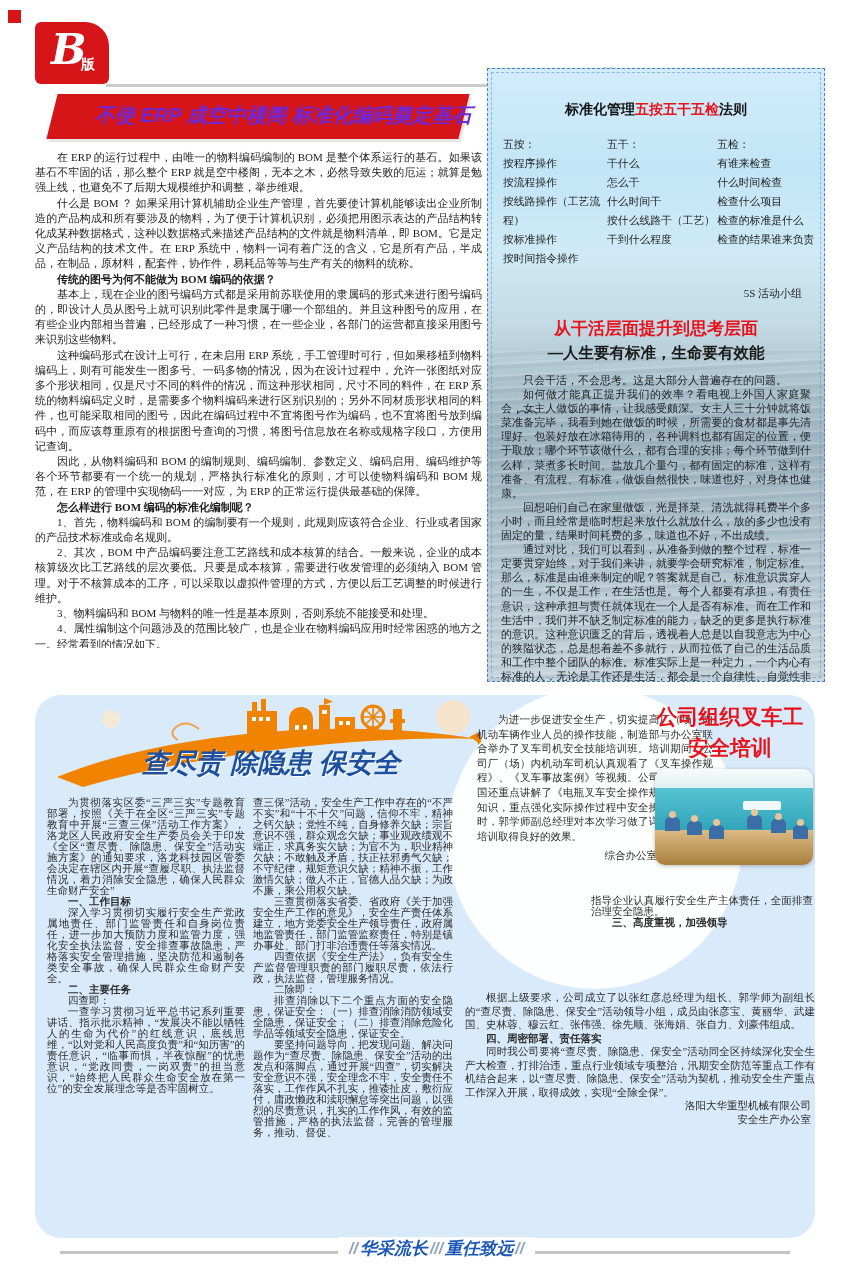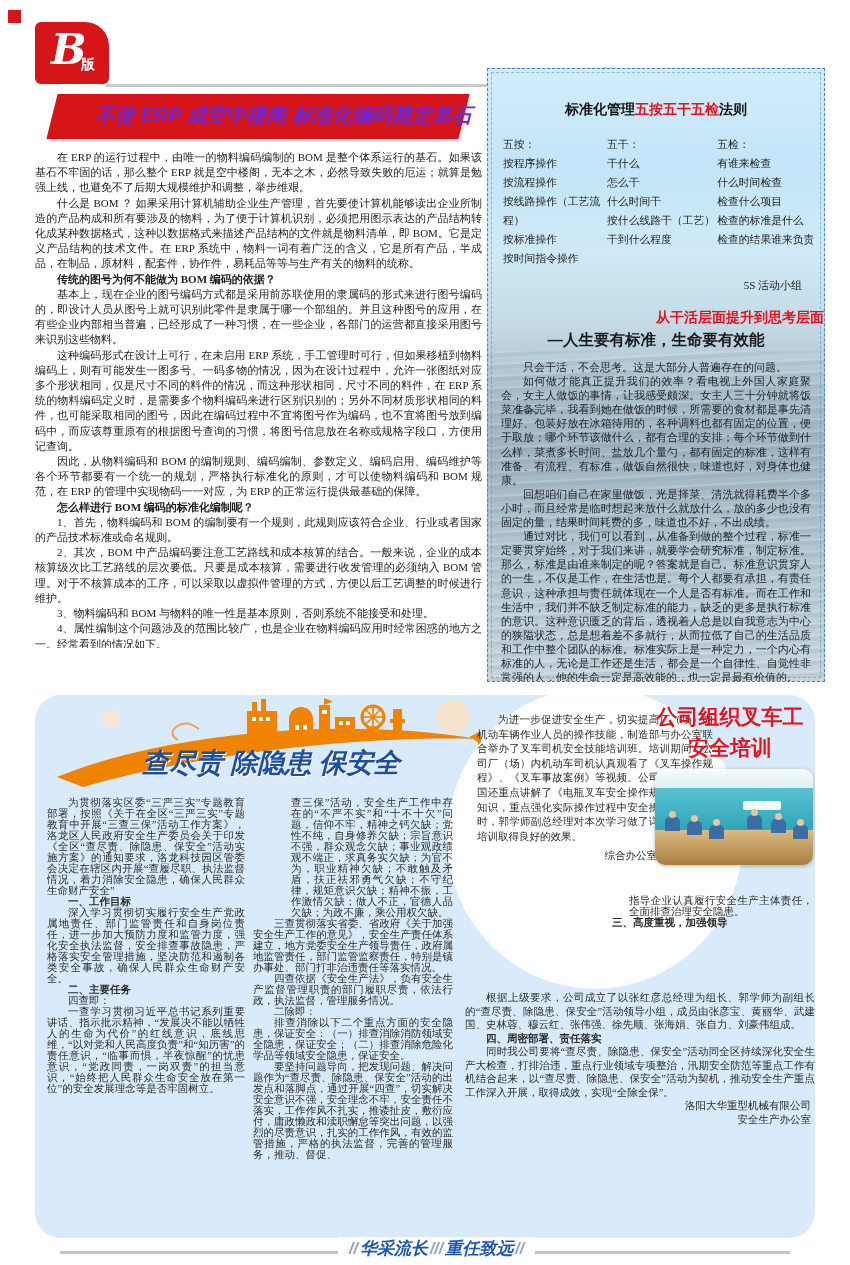--- a/index.html
+++ b/index.html
@@ -41,41 +41,41 @@
   .water-waves{position:absolute;left:0;right:0;top:46%;bottom:0;opacity:.65;
                background:repeating-linear-gradient(177deg,rgba(255,255,255,.25) 0 2px,
                           rgba(110,132,148,.16) 3px 6px,rgba(255,255,255,.05) 7px 12px);}
   .rules-title{position:relative;margin-top:32px;text-align:center;font-weight:700;font-size:14px;
                color:#141414;font-family:"Liberation Sans",sans-serif;}
   .hl{color:#e8121b;}
   .rules-table{position:relative;display:flex;padding:0 15px;margin-top:16px;font-size:10.8px;
                line-height:19px;color:#1c1c1c;}
   .rcol{flex:0 0 34%;}
   .rcol.mid{flex:0 0 36%;}
-  .rules-sign{position:relative;text-align:right;padding-right:22px;margin-top:10px;font-size:11px;color:#222;}
-  .think-title{position:relative;margin-top:16px;text-align:right;font-weight:800;font-size:14px;
+  .rules-sign{position:relative;text-align:right;padding-right:22px;margin-top:18px;font-size:11px;color:#222;}
+  .think-title{position:relative;margin-top:16px;text-align:center;font-weight:800;font-size:17px;
                color:#e8121b;font-family:"Liberation Sans",sans-serif;}
   .think-sub{position:relative;margin-top:3px;text-align:center;font-weight:700;font-size:15.5px;
              color:#1a1a1a;font-family:"Liberation Sans",sans-serif;}
   .think-body{position:relative;padding:9px 13px 0;font-size:11px;line-height:14.1px;
               text-align:justify;color:#20242a;}
   .think-body p{margin:0;text-indent:2em;}
   .bird{position:absolute;left:28px;top:338px;}
 
   
   .bottom-box{position:absolute;left:35px;top:695px;width:780px;height:543px;background:#d9eafa;
               border-radius:26px;overflow:hidden;}
   .banner{position:absolute;left:14px;top:2px;}
   .banner-title{position:absolute;left:36px;top:50px;width:400px;text-align:center;
                 font-family:"Liberation Sans",sans-serif;font-style:italic;font-weight:800;
                 font-size:27px;color:#1d4f9e;text-shadow:1px 1px 0 #ffffff;white-space:nowrap;z-index:2;}
   .scol{position:absolute;font-size:10.5px;line-height:11px;text-align:justify;color:#2b2b2b;
         overflow:hidden;z-index:3;}
   .scol p{margin:0;text-indent:2em;}
-  .scol p.noindent{text-indent:0;margin-left:38px;}
+  .scol p.noindent{text-indent:0;}
   .scol1{left:12px;top:102px;width:198px;height:434px;}
   .scol2{left:218px;top:102px;width:200px;height:434px;}
   .scol3u{left:556px;top:200px;width:222px;height:64px;}
   .scol3l{left:430px;top:296px;width:350px;height:242px;line-height:13.5px;}
   .sa-sign{ text-align:right;padding-right:4px;text-indent:0;}
   .circle{position:absolute;left:412px;top:-8px;width:296px;height:302px;border-radius:50%;
           background:rgba(255,255,255,0.96);z-index:1;}
   .circle-text{position:absolute;left:30px;right:30px;top:26px;font-size:10.5px;line-height:14.6px;
                text-align:justify;color:#2b2b2b;}
   .circle-text p{margin:0;text-indent:2em;}

